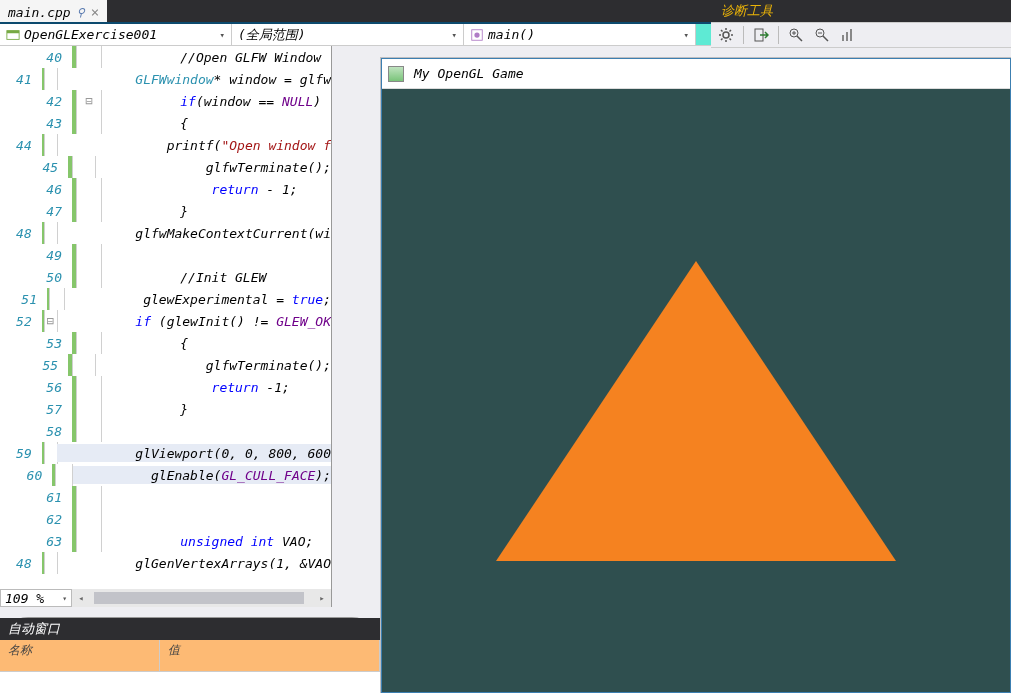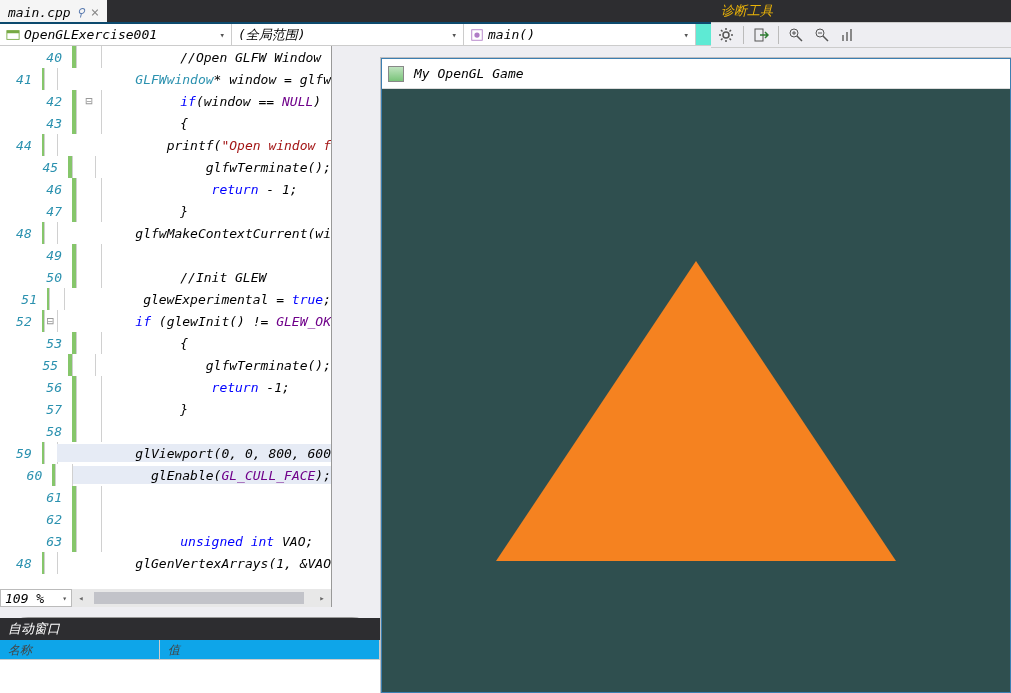--- a/index.html
+++ b/index.html
@@ -57,21 +57,21 @@
 .zoom-combo .arrow { margin-left: auto; font-size: 8px; color: #555; }
 .hscroll { flex: 1; height: 18px; background: #e8e8e8; position: relative; }
 .hscroll .thumb { position: absolute; left: 22px; top: 3px; height: 12px; width: 210px; background: #c2c3c9; }
 .hscroll .arr { position: absolute; top: 0; width: 18px; height: 18px; display: flex; align-items: center; justify-content: center; color: #666; font-size: 9px; }
 .hscroll .arr.l { left: 0; }
 .hscroll .arr.r { right: 0; }
 
 
 .autos { position: absolute; left: 0; bottom: 0; width: 380px; height: 76px; background: #f5f5f5; border-top: 1px solid #999; display: flex; flex-direction: column; border-radius: 28px; }
 .autos-header { height: 22px; background: #2d2d30; color: #fff; display: flex; align-items: center; padding: 0 8px; }
-.autos-cols { display: flex; height: 20px; background: #0ea5e9; border-bottom: 1px solid #ccc; }
+.autos-cols { display: flex; height: 32px; background: #fdba74; border-bottom: 1px solid #ccc; }
 .autos-cols div { border-right: 1px solid #ccc; padding: 2px 8px; color: #444; font-size: 12px; }
 .autos-body { flex: 1; background: #fff; }
 
 
 .appwin { position: absolute; left: 381px; top: 58px; right: 0; bottom: 0; background: #2f4f4f; border: 1px solid #3c7fb1; box-shadow: 0 0 0 1px rgba(0,0,0,.2); }
 .appwin-title { height: 30px; background: #fff; display: flex; align-items: center; padding: 0 6px; gap: 10px; border-bottom: 1px solid #dcdcdc; }
 .appwin-icon { width: 16px; height: 16px; background: linear-gradient(#bfe3bf,#7ac47a); border: 1px solid #888; }
 .appwin-canvas { position: absolute; top: 30px; left: 0; right: 0; bottom: 0; background: #2f4f4f; display: flex; align-items: center; justify-content: center; }
 .triangle { width: 0; height: 0; border-left: 200px solid transparent; border-right: 200px solid transparent; border-bottom: 300px solid #f58220; margin-top: 40px; }
 

